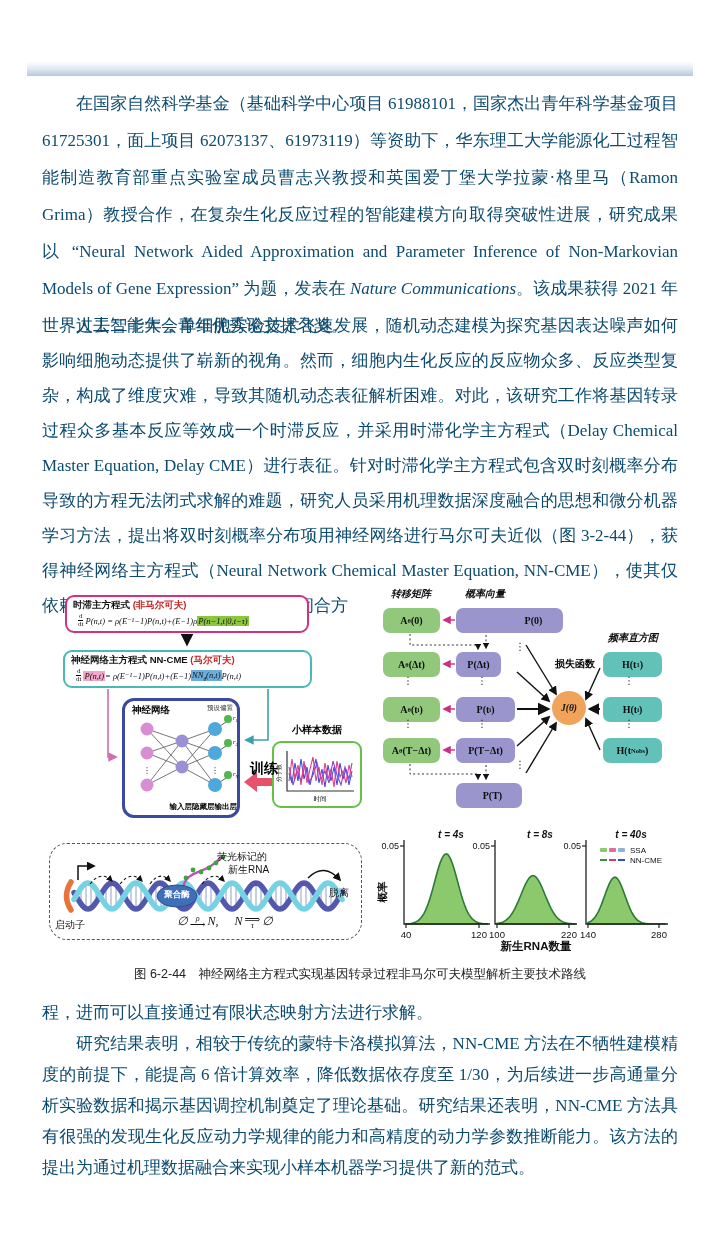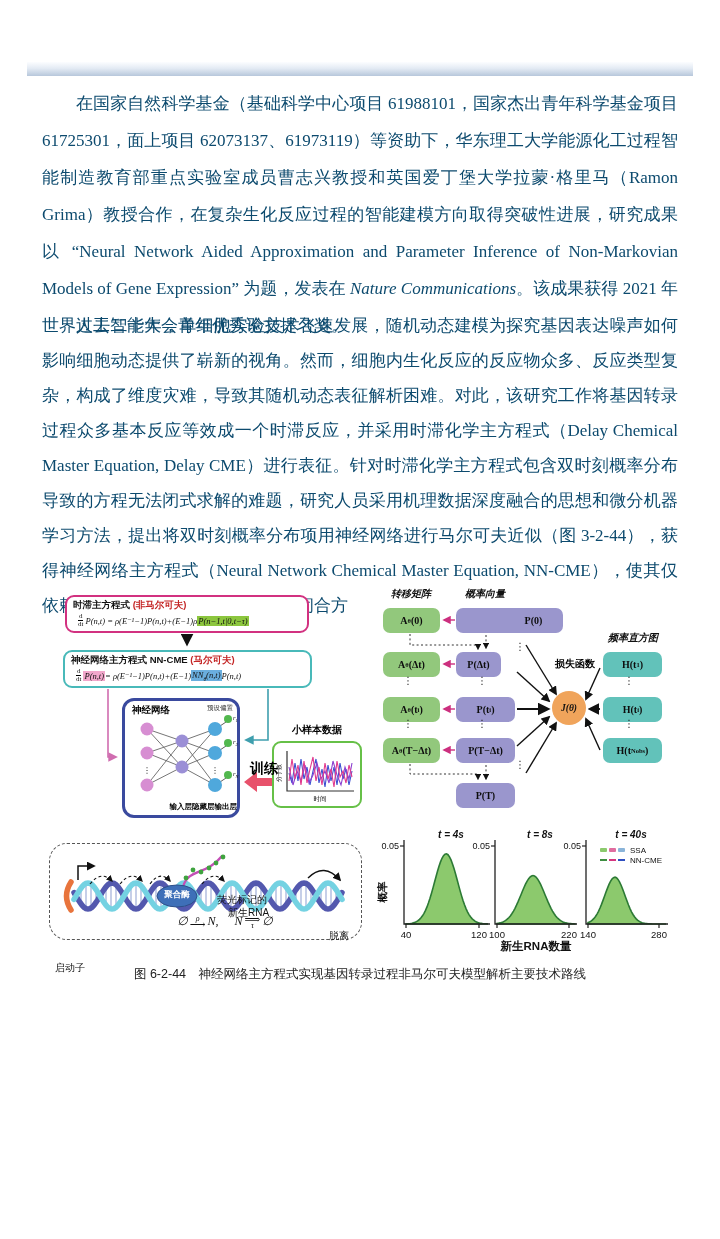--- a/index.html
+++ b/index.html
@@ -47,21 +47,21 @@
   .sample-title{position:absolute;left:266px;top:723px;width:102px;text-align:center;font-size:10px;
          font-weight:bold;font-family:"Liberation Sans","DejaVu Sans",sans-serif;z-index:2;}
   .samplebox{position:absolute;left:272px;top:741px;width:90px;height:67px;border:2px solid #66c047;
          border-radius:9px;box-sizing:border-box;background:#fff;z-index:2;}
   .train-label{position:absolute;left:238px;top:760px;width:52px;text-align:center;font-size:14px;
          font-weight:bold;font-family:"Liberation Sans","DejaVu Sans",sans-serif;z-index:2;}
   
   .dnabox{position:absolute;left:49px;top:843px;width:313px;height:97px;border:1.6px dashed #555;
          border-radius:18px;box-sizing:border-box;z-index:2;}
   .dlabel{position:absolute;font-size:10px;color:#111;z-index:3;
-         font-family:"Liberation Sans","DejaVu Sans",sans-serif;margin-top:43px;}
+         font-family:"Liberation Sans","DejaVu Sans",sans-serif;}
   .poly-label{position:absolute;left:158px;top:889px;width:38px;text-align:center;color:#fff;
          font-size:8.5px;font-weight:bold;z-index:3;font-family:"Liberation Sans","DejaVu Sans",sans-serif;}
   .rx{position:absolute;left:150px;top:914px;width:150px;font-size:12px;font-style:italic;
          text-align:center;z-index:3;color:#111;}
   .arrstack{display:inline-flex;flex-direction:column;align-items:center;line-height:0.65;
          vertical-align:middle;margin:0 2px;}
   .arrstack .over,.arrstack .under{font-size:8px;font-style:italic;}
   .arrstack .arr{font-style:normal;font-size:11px;}
   .rxgap{display:inline-block;width:16px;}
   
@@ -360,20 +360,22 @@
       <rect x="618" y="848" width="7" height="4" rx="1" fill="#8ab4d9"></rect>
       <text x="630" y="853" font-family="&quot;Liberation Sans&quot;,&quot;DejaVu Sans&quot;,sans-serif" font-size="8" fill="#111">SSA</text>
       <line x1="600" y1="860" x2="607" y2="860" stroke="#3e8e41" stroke-width="2"></line>
       <line x1="609" y1="860" x2="616" y2="860" stroke="#d6367f" stroke-width="2"></line>
       <line x1="618" y1="860" x2="625" y2="860" stroke="#2f4fc0" stroke-width="2"></line>
       <text x="630" y="863" font-family="&quot;Liberation Sans&quot;,&quot;DejaVu Sans&quot;,sans-serif" font-size="8" fill="#111">NN-CME</text>
     </svg>
 
   <div class="caption" style="top:966px">图 6-2-44　神经网络主方程式实现基因转录过程非马尔可夫模型解析主要技术路线</div>
 
+  <p class="para tight" style="top:997px">程，进而可以直接通过有限状态映射方法进行求解。</p>
+  <p class="para tight indent" style="top:1028px">研究结果表明，相较于传统的蒙特卡洛模拟算法，NN-CME 方法在不牺牲建模精度的前提下，能提高 6 倍计算效率，降低数据依存度至 1/30，为后续进一步高通量分析实验数据和揭示基因调控机制奠定了理论基础。研究结果还表明，NN-CME 方法具有很强的发现生化反应动力学规律的能力和高精度的动力学参数推断能力。该方法的提出为通过机理数据融合来实现小样本机器学习提供了新的范式。</p>
 
 <div class="fbox abox" style="left: 383px; top: 608px; width: 57px;">
       <span>A</span>
       <sub>θ</sub>
       <span>(0)</span>
     </div>
     <div class="fbox abox" style="left: 383px; top: 652px; width: 57px;">
       <span>A</span>
       <sub>θ</sub>
       <span>(Δt)</span>
@@ -397,21 +399,21 @@
       <span>P(Δt)</span>
     </div>
     <div class="fbox pbox" style="left: 456px; top: 697px; width: 59px;">
       <span>P(t</span>
       <sub>i</sub>
       <span>)</span>
     </div>
     <div class="fbox pbox" style="left: 456px; top: 738px; width: 59px;">
       <span>P(T−Δt)</span>
     </div>
-    <div class="fbox pbox" style="left: 456px; top: 783px; width: 59px;">
+    <div class="fbox pbox" style="left: 456px; top: 783px; width: 59px; padding-left: 7px;">
       <span>P(T)</span>
     </div>
     <div class="fbox hbox" style="left: 603px; top: 652px; width: 59px;">
       <span>H(t</span>
       <sub>1</sub>
       <span>)</span>
     </div>
     <div class="fbox hbox" style="left: 603px; top: 697px; width: 59px;">
       <span>H(t</span>
       <sub>i</sub>

